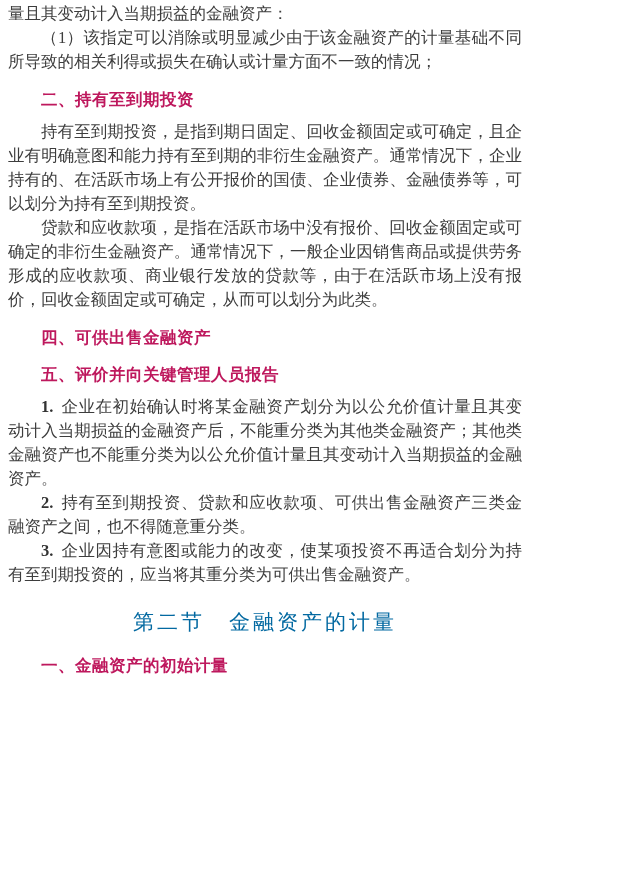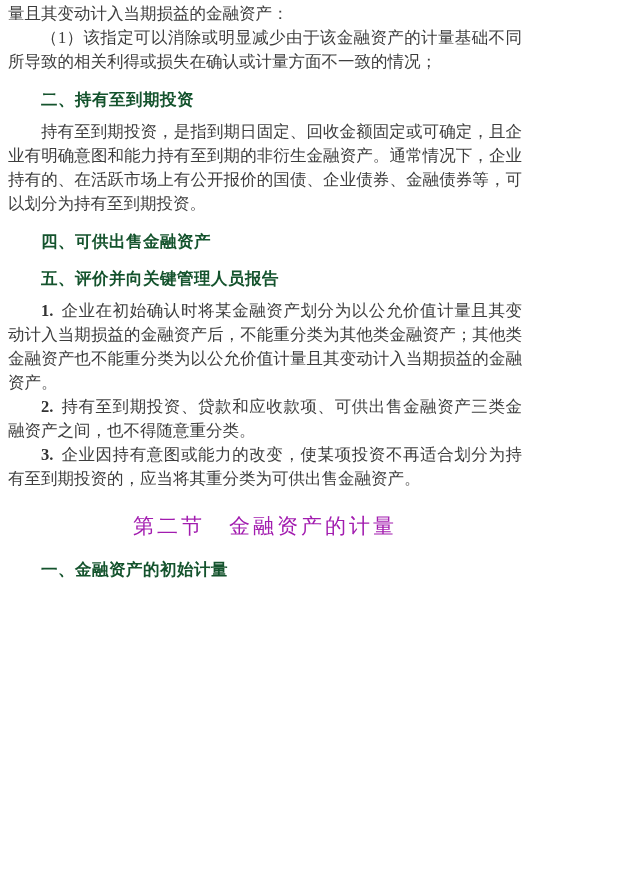--- a/index.html
+++ b/index.html
@@ -27,32 +27,32 @@
   }
   .page p {
     margin: 0;
     text-indent: 2em;
   }
   .page p.no-indent {
     text-indent: 0;
   }
   .sec-heading {
     font-family: "Liberation Sans", "DejaVu Sans", sans-serif;
-    color: #14532d;
+    color: #be185d;
     font-size: 16.5px;
     font-weight: 700;
     line-height: 24px;
     margin: 13px 0 9px 0;
     text-indent: 2em;
     text-align: left;
     letter-spacing: 0.5px;
   }
   .chapter-heading {
     font-family: "Liberation Serif", "DejaVu Serif", serif;
-    color: #a21caf;
+    color: #0369a1;
     font-size: 21px;
     font-weight: 500;
     line-height: 30px;
     margin: 20px 0 16px 0;
     text-align: center;
     text-indent: 0;
     letter-spacing: 3px;
   }
   .item-num {
     font-weight: 700;
@@ -68,20 +68,21 @@
   <p class="no-indent">量且其变动计入当期损益的金融资产：</p>
 
   <p>（1）该指定可以消除或明显减少由于该金融资产的计量基础不同所导致的相关利得或损失在确认或计量方面不一致的情况；</p>
 
 
   <h4 class="sec-heading">二、持有至到期投资</h4>
 
   <p>持有至到期投资，是指到期日固定、回收金额固定或可确定，且企业有明确意图和能力持有至到期的非衍生金融资产。通常情况下，企业持有的、在活跃市场上有公开报价的国债、企业债券、金融债券等，可以划分为持有至到期投资。</p>
 
 
+  <p>贷款和应收款项，是指在活跃市场中没有报价、回收金额固定或可确定的非衍生金融资产。通常情况下，一般企业因销售商品或提供劳务形成的应收款项、商业银行发放的贷款等，由于在活跃市场上没有报价，回收金额固定或可确定，从而可以划分为此类。</p>
 
   <h4 class="sec-heading">四、可供出售金融资产</h4>
 
 
   <h4 class="sec-heading">五、评价并向关键管理人员报告</h4>
 
   <p>
     <b class="item-num">1.</b><span>企业在初始确认时将某金融资产划分为以公允价值计量且其变动计入当期损益的金融资产后，不能重分类为其他类金融资产；其他类金融资产也不能重分类为以公允价值计量且其变动计入当期损益的金融资产。</span>
   </p>
 

